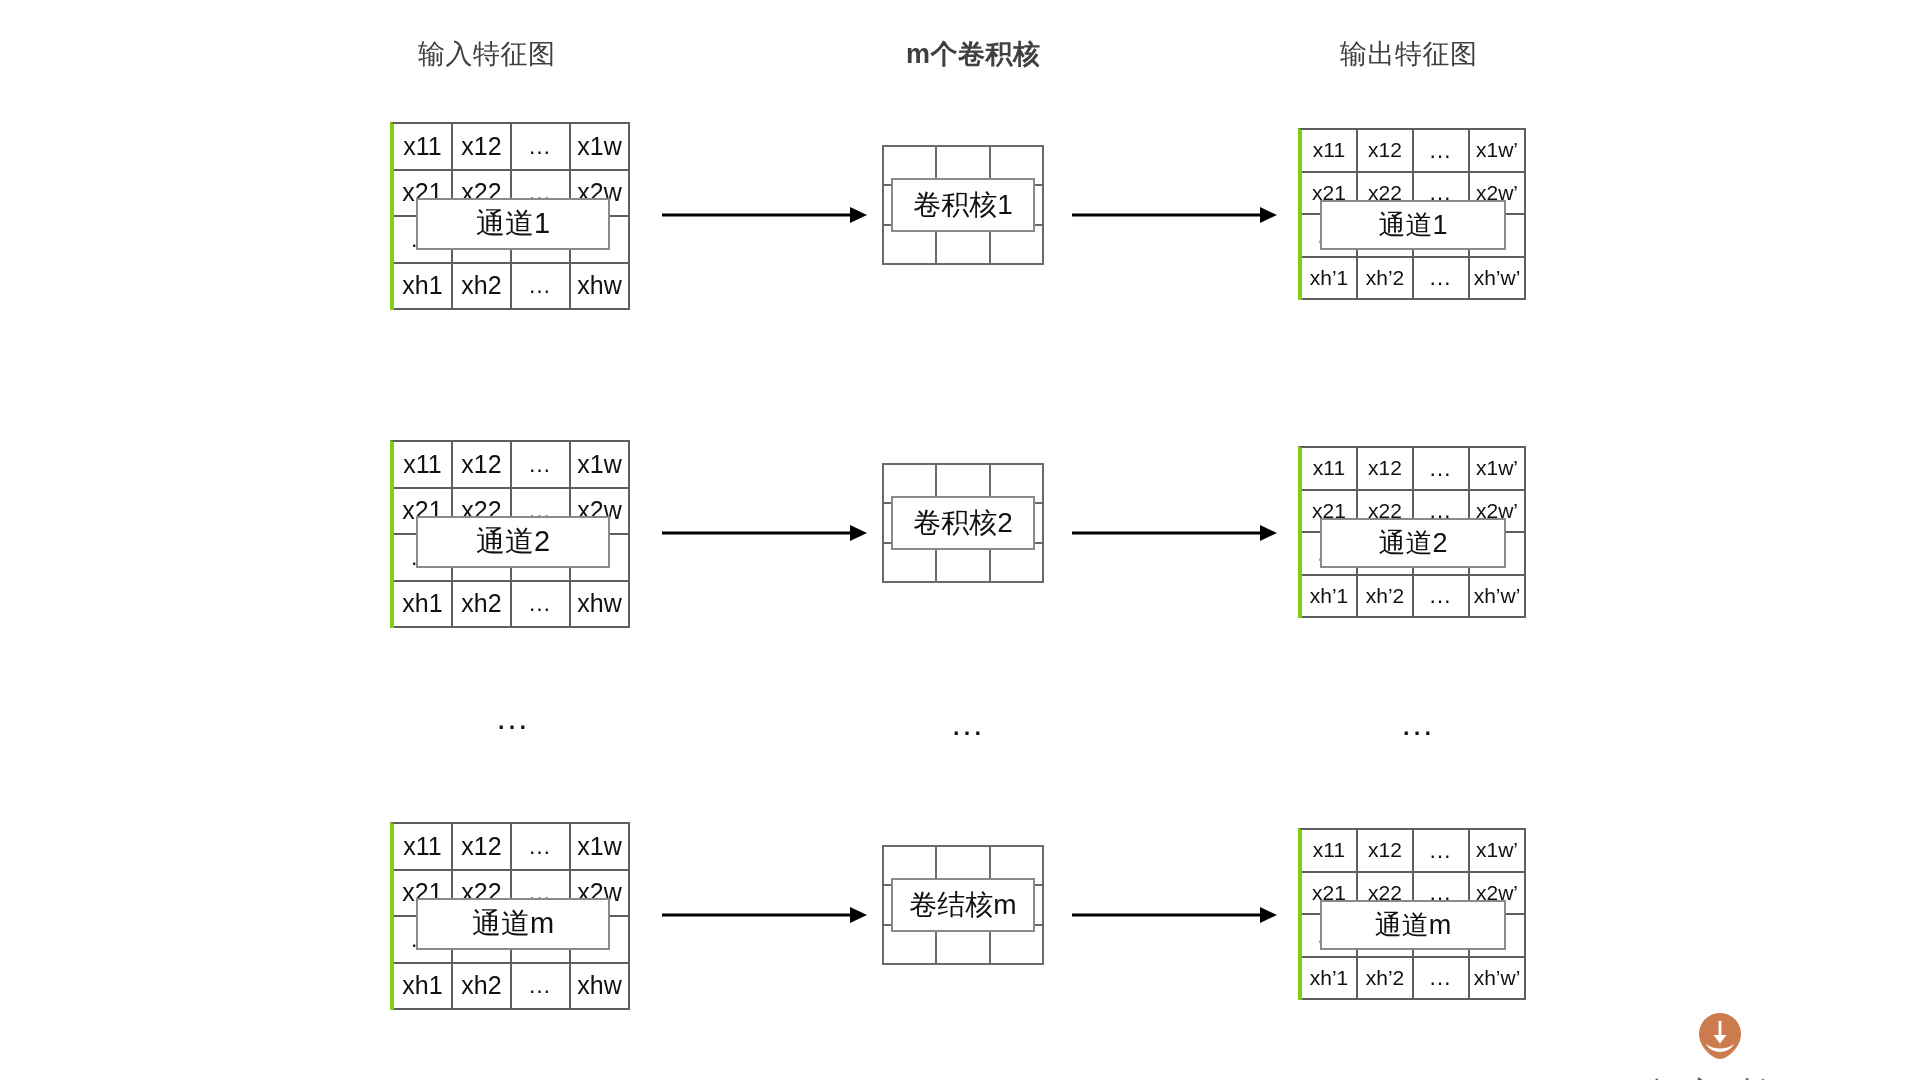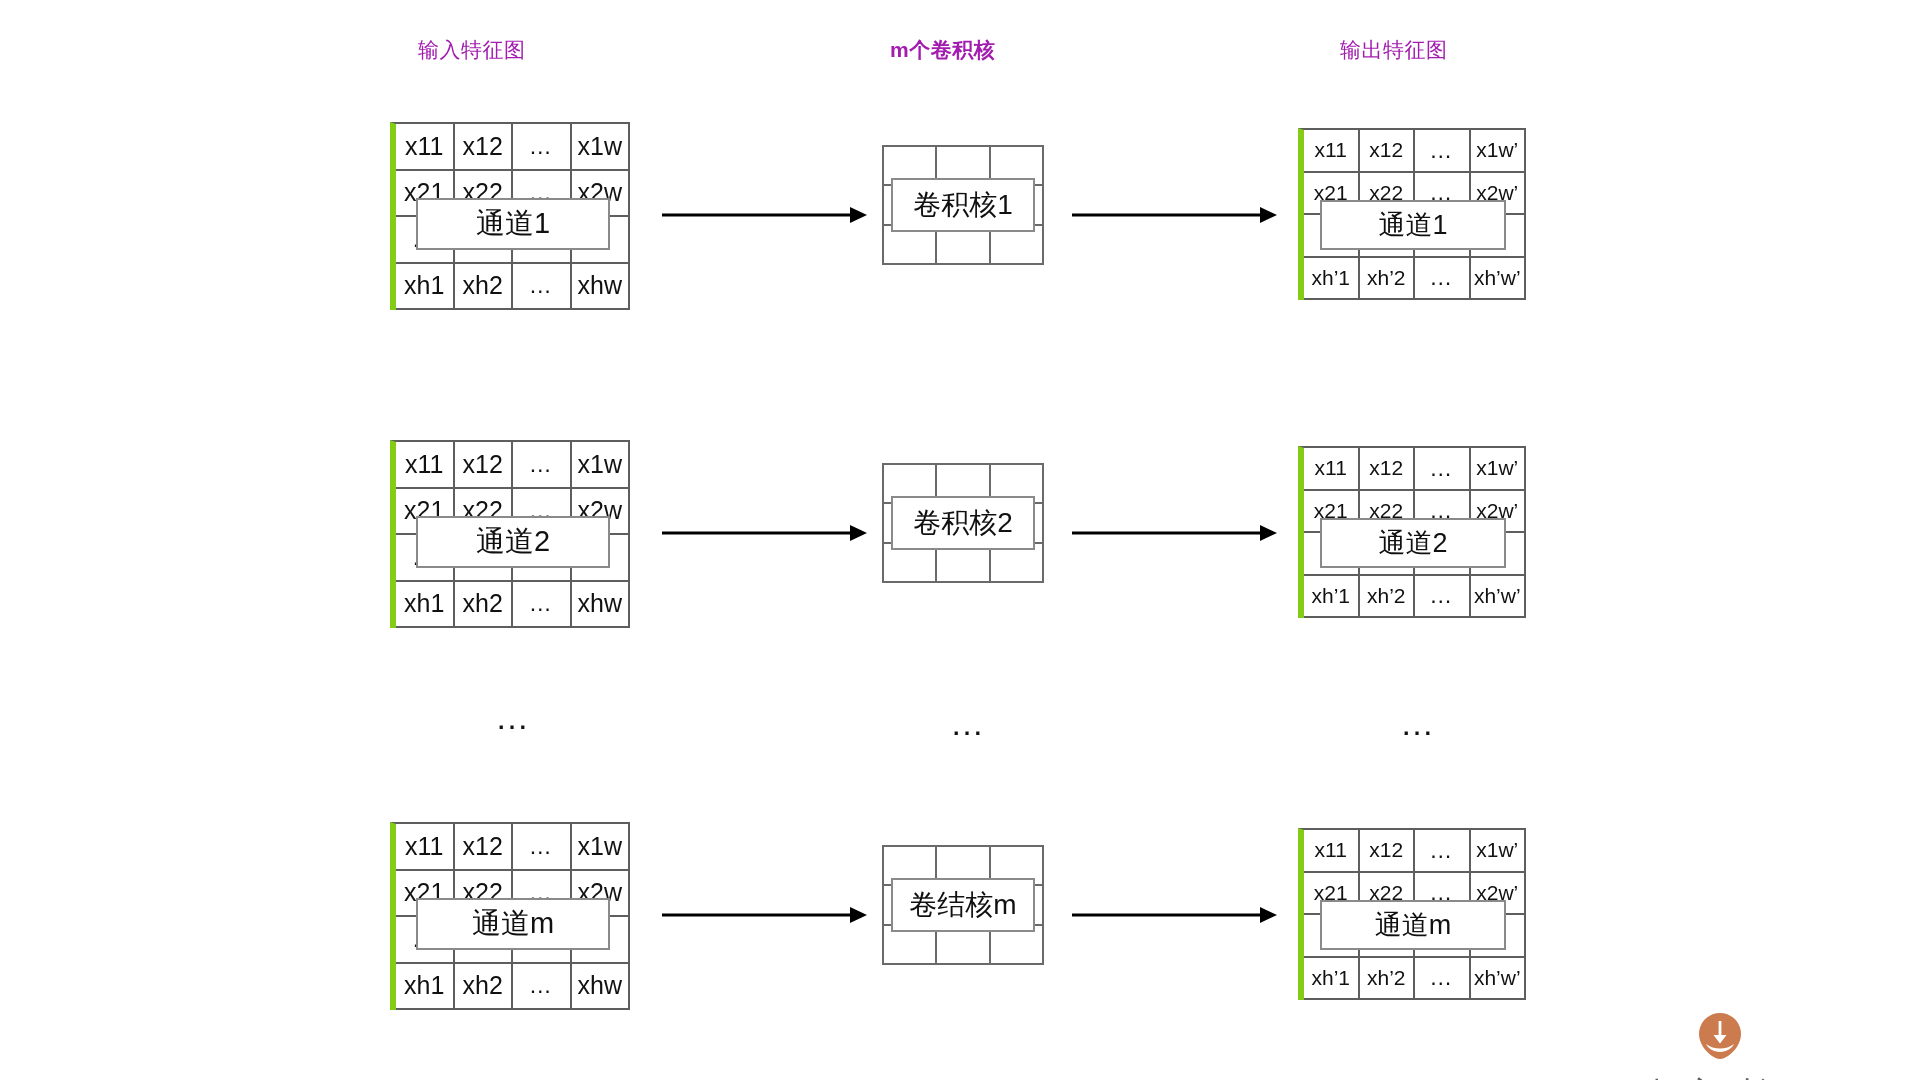--- a/index.html
+++ b/index.html
@@ -12,35 +12,35 @@
     height: 1080px;
     position: relative;
     overflow: hidden;
     font-family: "Liberation Sans", "DejaVu Sans", sans-serif;
     color: #1a1a1a;
   }
 
   
   .col-header {
     position: absolute;
-    font-size: 21px;
-    color: #a21caf;
+    font-size: 27px;
+    color: #404040;
     white-space: nowrap;
     letter-spacing: 0.5px;
   }
-  .col-header.bold { font-weight: bold; }
+  .col-header.bold { font-weight: bold; margin-left: 16px; }
 
   
   .fmap {
     position: absolute;
     display: grid;
     grid-template-columns: repeat(4, 1fr);
     grid-template-rows: repeat(4, 1fr);
     border-top: 2px solid #5e5e5e;
-    border-left: 6px solid #84cc16;
+    border-left: 4px solid #84cc16;
     background: #ffffff;
     box-sizing: border-box;
   }
   .fmap .cell {
     border-right: 2px solid #5e5e5e;
     border-bottom: 2px solid #5e5e5e;
     display: flex;
     align-items: center;
     justify-content: center;
     box-sizing: border-box;

